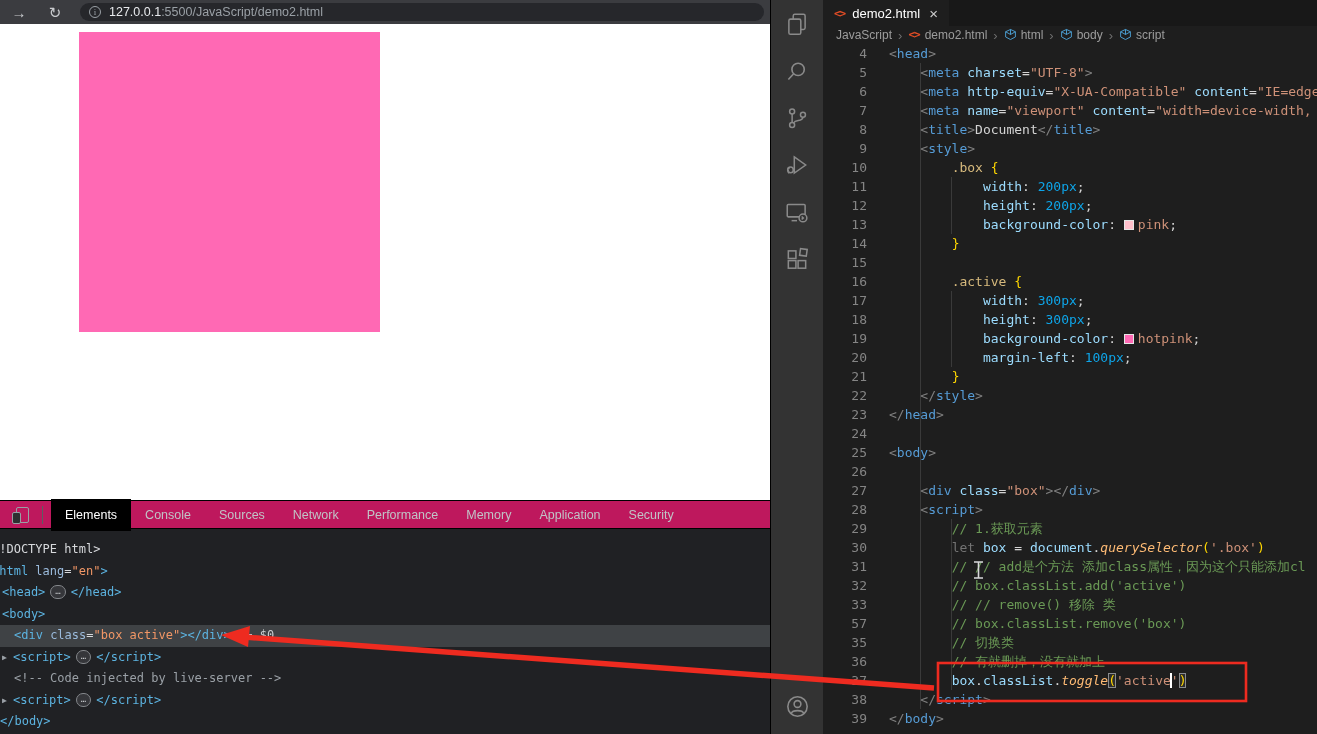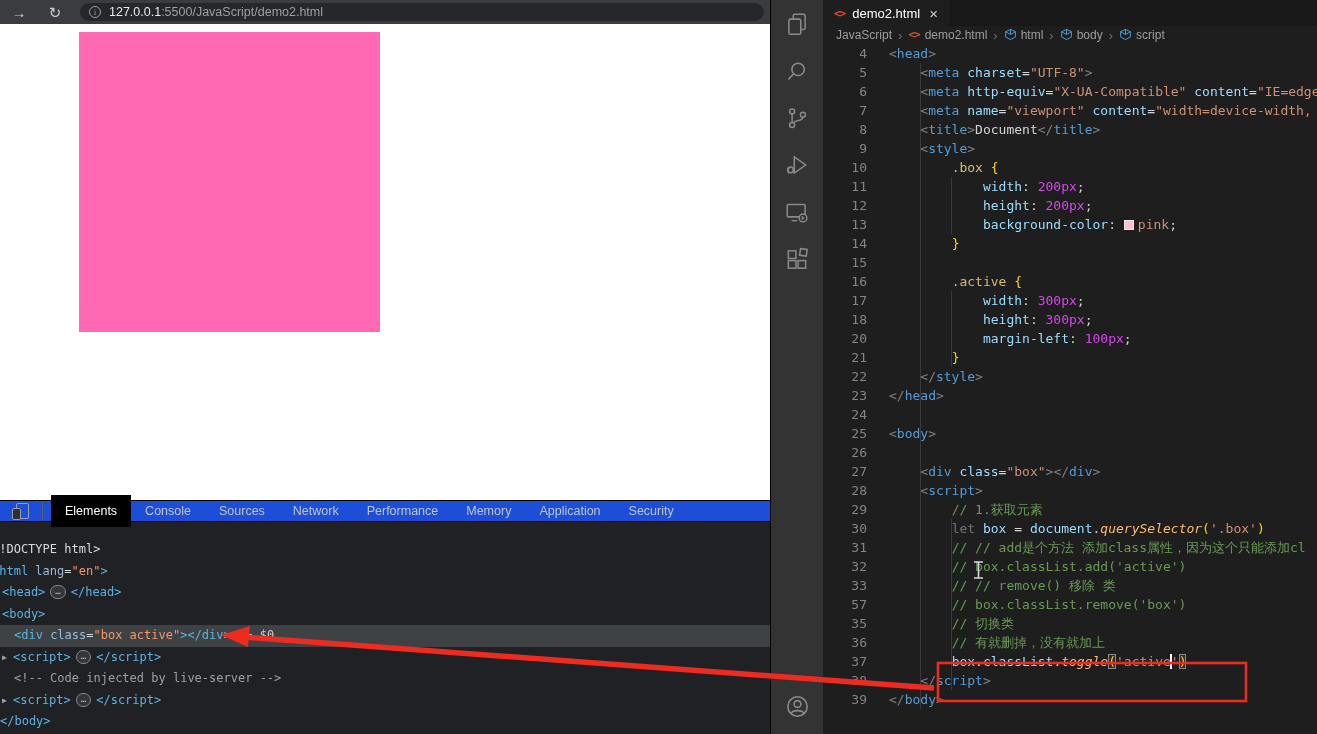--- a/index.html
+++ b/index.html
@@ -14,21 +14,21 @@
   #b-urlbar { flex:1; height:18px; margin-left:14px; margin-right:6px; background:#26272b; border-radius:9px; display:flex; align-items:center; padding:0 9px; }
   #b-info { width:12px; height:12px; border:1.2px solid #9aa0a6; border-radius:50%; color:#9aa0a6; font-size:9px; line-height:10px; text-align:center; font-family:"Liberation Serif", serif; flex:0 0 auto; }
   #b-url { margin-left:8px; font-size:12.5px; white-space:nowrap; }
   #b-url .host { color:#e8eaed; }
   #b-url .rest { color:#9aa0a6; }
   #b-page { position:absolute; left:0; top:24px; width:770px; height:476px; background:#ffffff; overflow:hidden; }
   #pink-box { position:absolute; left:79px; top:8px; width:301px; height:300px; }
 
   
   #devtools { position:absolute; left:0; top:500px; width:770px; height:234px; background:#202124; border-top:1px solid #000; }
-  #dt-bar { height:21px; background:#1d4ed8; display:flex; align-items:center; padding-left:10px; border-bottom:1px solid #000; }
+  #dt-bar { height:28px; background:#be185d; display:flex; align-items:center; padding-left:10px; border-bottom:1px solid #000; }
   #dt-device { position:relative; width:22px; height:20px; flex:0 0 auto; }
   #dt-device::before { content:""; position:absolute; right:3px; top:2px; width:11px; height:14px; border:1.5px solid #9aa0a6; border-radius:2px; }
   #dt-device::after { content:""; position:absolute; left:2px; bottom:1px; width:7px; height:10px; border:1.5px solid #9aa0a6; border-radius:2px; background:#2e2f31; }
   #dt-divider { width:1px; height:18px; background:#5c5e62; margin:0 8px 0 10px; }
   #dt-tabs { display:flex; height:32px; }
   .dtab { padding:0 14px; line-height:32px; font-size:12.5px; color:#c1c4c7; white-space:nowrap; }
   .dtab.active { background:#000000; color:#ffffff; }
   #dt-tree { position:absolute; left:0; top:33px; right:0; bottom:0; overflow:hidden; padding-top:5px; font-family:"DejaVu Sans Mono", monospace; font-size:12px; }
   .dr { height:21.5px; line-height:21.5px; white-space:pre; }
   .dr.sel { background:#3f4245; }
@@ -54,21 +54,21 @@
   .bitem > span:last-child { color:#9d9d9d; }
   .bsep { color:#6f6f6f; margin:0 6px; font-size:13px; }
   .bcode { margin-right:5px; }
   .bcube { margin-right:4px; display:inline-flex; }
   #code-area { position:absolute; left:0; top:44px; right:0; bottom:0; font-family:"DejaVu Sans Mono", monospace; font-size:13px; }
   .guide { position:absolute; width:1px; background:#3a3a3a; }
   .cl { position:relative; height:19px; line-height:19px; padding-left:66px; }
   .ln { position:absolute; left:0; top:0; width:44px; text-align:right; color:#858585; }
   .ct { white-space:pre; }
   .tk-p { color:#808080; } .tk-t { color:#569cd6; } .tk-a { color:#9cdcfe; }
-  .tk-s { color:#ce9178; } .tk-n { color:#d946ef; } .tk-sel { color:#d7ba7d; }
+  .tk-s { color:#ce9178; } .tk-n { color:#0ea5e9; } .tk-sel { color:#d7ba7d; }
   .tk-b { color:#ffd700; } .tk-k { color:#737373; } .tk-v { color:#9cdcfe; }
   .tk-f { color:#fdba74;font-style:italic; } .tk-c { color:#6a9955; } .tk-w { color:#d4d4d4; }
   .boxed { outline:1px solid #8a8c8f; outline-offset:-1px; background:rgba(220,220,220,.08); }
   .swatch { display:inline-block; width:10px; height:10px; border:1px solid #e6e6e6; margin-right:4px; vertical-align:-1px; }
   .caret { display:inline-block; width:2px; height:15px; background:#ffffff; vertical-align:-3px; margin:0 -1px; }
 
   #overlay { position:absolute; left:0; top:0; width:1317px; height:734px; pointer-events:none; z-index:50; }
 </style>
 </head>
 <body>
@@ -233,20 +233,21 @@
           <div class="cl"><span class="ln">9</span><span class="ct"><span class="tk-w">    </span><span class="tk-p">&lt;</span><span class="tk-t">style</span><span class="tk-p">&gt;</span></span></div>
           <div class="cl"><span class="ln">10</span><span class="ct"><span class="tk-w">        </span><span class="tk-sel">.box</span><span class="tk-w"> </span><span class="tk-b">{</span></span></div>
           <div class="cl"><span class="ln">11</span><span class="ct"><span class="tk-w">            </span><span class="tk-a">width</span><span class="tk-w">: </span><span class="tk-n">200px</span><span class="tk-w">;</span></span></div>
           <div class="cl"><span class="ln">12</span><span class="ct"><span class="tk-w">            </span><span class="tk-a">height</span><span class="tk-w">: </span><span class="tk-n">200px</span><span class="tk-w">;</span></span></div>
           <div class="cl"><span class="ln">13</span><span class="ct"><span class="tk-w">            </span><span class="tk-a">background-color</span><span class="tk-w">: </span><span class="swatch" style="background: rgb(255, 192, 203);"></span><span class="tk-s">pink</span><span class="tk-w">;</span></span></div>
           <div class="cl"><span class="ln">14</span><span class="ct"><span class="tk-w">        </span><span class="tk-b">}</span></span></div>
           <div class="cl"><span class="ln">15</span><span class="ct"></span></div>
           <div class="cl"><span class="ln">16</span><span class="ct"><span class="tk-w">        </span><span class="tk-sel">.active</span><span class="tk-w"> </span><span class="tk-b">{</span></span></div>
           <div class="cl"><span class="ln">17</span><span class="ct"><span class="tk-w">            </span><span class="tk-a">width</span><span class="tk-w">: </span><span class="tk-n">300px</span><span class="tk-w">;</span></span></div>
           <div class="cl"><span class="ln">18</span><span class="ct"><span class="tk-w">            </span><span class="tk-a">height</span><span class="tk-w">: </span><span class="tk-n">300px</span><span class="tk-w">;</span></span></div>
+          <div class="cl"><span class="ln">19</span><span class="ct"><span class="tk-w">            </span><span class="tk-a">background-color</span><span class="tk-w">: </span><span class="swatch" style="background: rgb(255, 105, 180);"></span><span class="tk-s">hotpink</span><span class="tk-w">;</span></span></div>
           <div class="cl"><span class="ln">20</span><span class="ct"><span class="tk-w">            </span><span class="tk-a">margin-left</span><span class="tk-w">: </span><span class="tk-n">100px</span><span class="tk-w">;</span></span></div>
           <div class="cl"><span class="ln">21</span><span class="ct"><span class="tk-w">        </span><span class="tk-b">}</span></span></div>
           <div class="cl"><span class="ln">22</span><span class="ct"><span class="tk-w">    </span><span class="tk-p">&lt;/</span><span class="tk-t">style</span><span class="tk-p">&gt;</span></span></div>
           <div class="cl"><span class="ln">23</span><span class="ct"><span class="tk-p">&lt;/</span><span class="tk-t">head</span><span class="tk-p">&gt;</span></span></div>
           <div class="cl"><span class="ln">24</span><span class="ct"></span></div>
           <div class="cl"><span class="ln">25</span><span class="ct"><span class="tk-p">&lt;</span><span class="tk-t">body</span><span class="tk-p">&gt;</span></span></div>
           <div class="cl"><span class="ln">26</span><span class="ct"></span></div>
           <div class="cl"><span class="ln">27</span><span class="ct"><span class="tk-w">    </span><span class="tk-p">&lt;</span><span class="tk-t">div</span><span class="tk-w"> </span><span class="tk-a">class</span><span class="tk-w">=</span><span class="tk-s">"box"</span><span class="tk-p">&gt;&lt;/</span><span class="tk-t">div</span><span class="tk-p">&gt;</span></span></div>
           <div class="cl"><span class="ln">28</span><span class="ct"><span class="tk-w">    </span><span class="tk-p">&lt;</span><span class="tk-t">script</span><span class="tk-p">&gt;</span></span></div>
           <div class="cl"><span class="ln">29</span><span class="ct"><span class="tk-w">        </span><span class="tk-c">// 1.获取元素</span></span></div>

